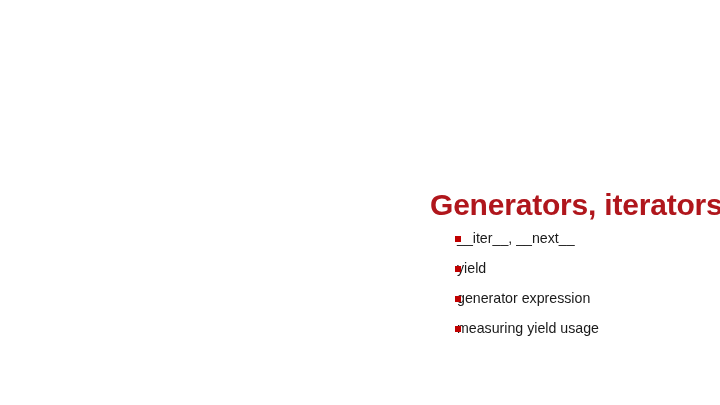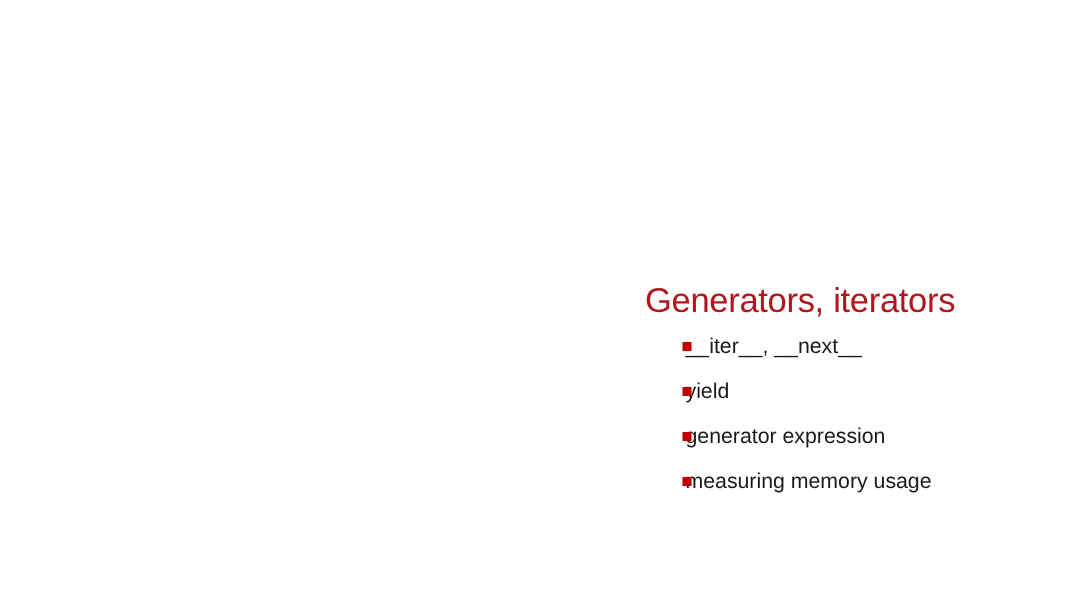--- a/index.html
+++ b/index.html
@@ -23,22 +23,22 @@
 
   .content-block {
     position: absolute;
     left: 430px;
     top: 188px;
     width: 286px;
   }
 
   .slide-title {
     font-family: "Liberation Sans", sans-serif;
-    font-size: 23px;
-    font-weight: 400;
+    font-size: 30px;
+    font-weight: 700;
     color: #B0161C;
     letter-spacing: -0.2px;
     line-height: 1.12;
     white-space: nowrap;
     margin: 0 0 2px 0;
     padding: 0;
   }
 
   .bullet-list {
     list-style: none;
@@ -97,20 +97,20 @@
         <span class="bullet-text">yield</span>
       </li>
 
       <li class="bullet-item">
         <span class="bullet-marker"></span>
         <span class="bullet-text">generator expression</span>
       </li>
 
       <li class="bullet-item">
         <span class="bullet-marker"></span>
-        <span class="bullet-text">measuring memory usage</span>
+        <span class="bullet-text">measuring yield usage</span>
       </li>
 
     </ul>
 
   </div>
 
 </div>
 
 </body></html>

